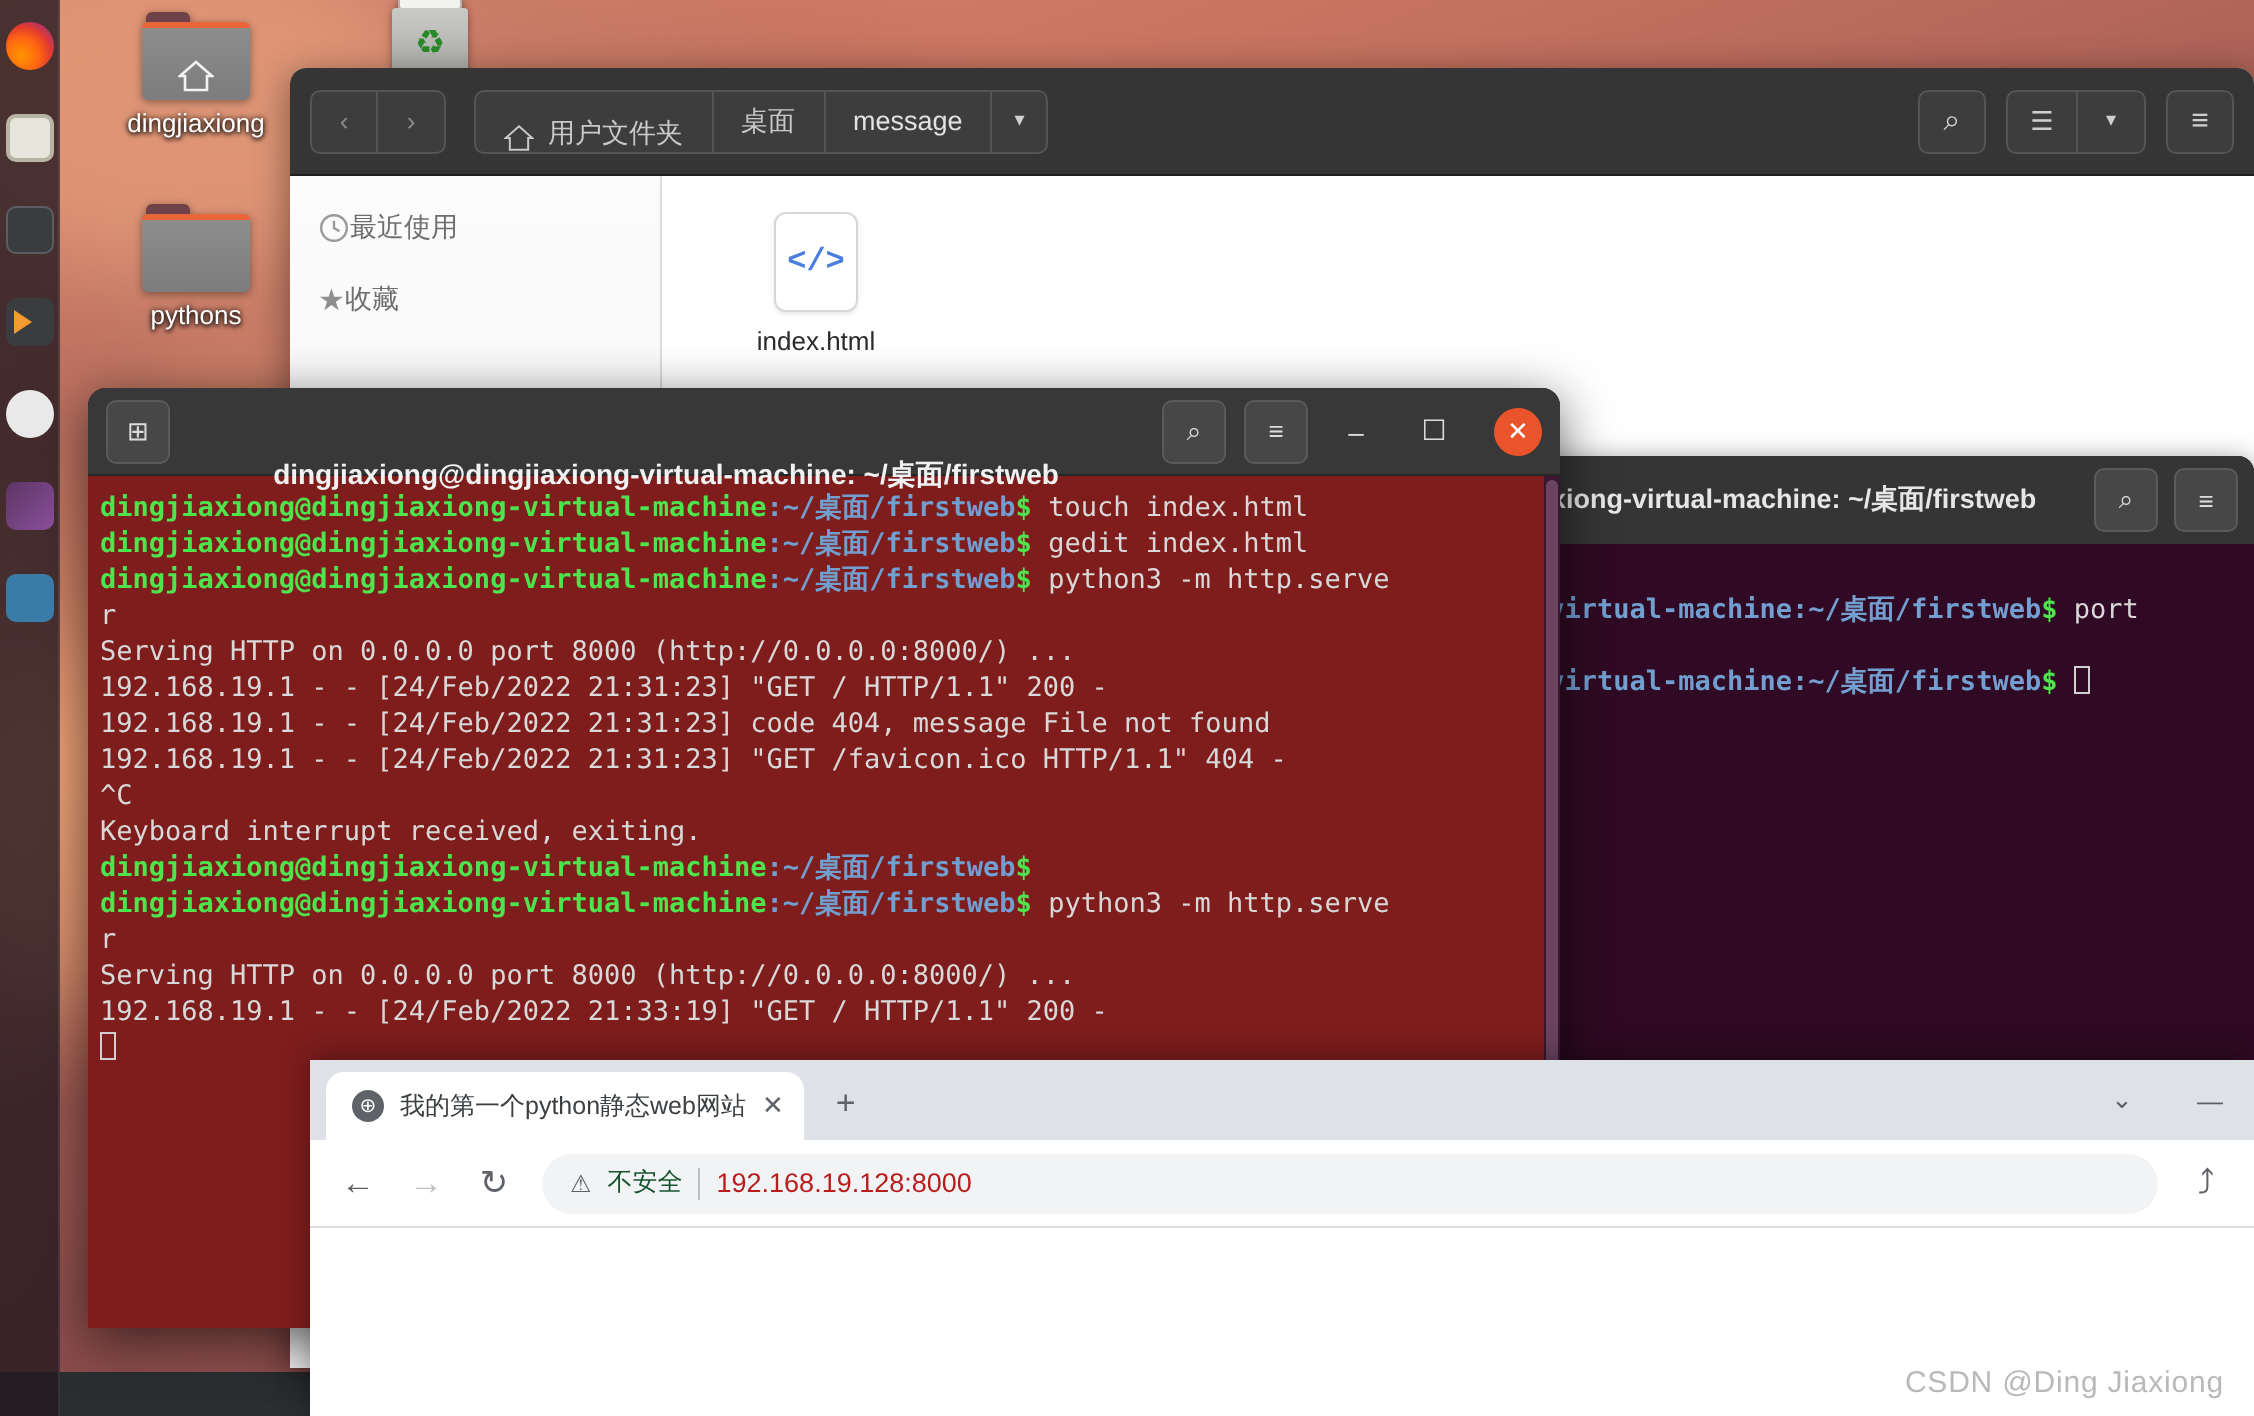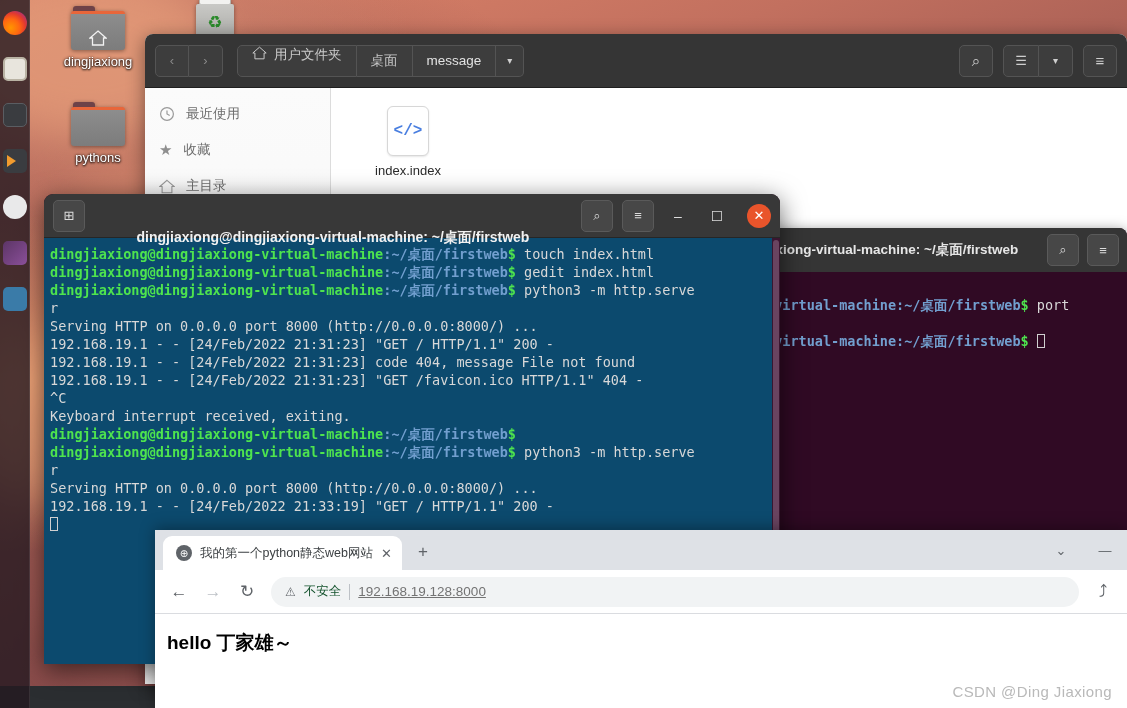--- a/index.html
+++ b/index.html
@@ -128,28 +128,28 @@
     background: #3d3d3d; border: 1px solid #545454;
     color: #cfcfcf; display: flex; align-items: center; justify-content: center;
     font-size: 13px; cursor: pointer;
   }
   .gtk-group { display: flex; }
   .gtk-group > .gtk-btn { border-radius: 0; border-left-width: 0; }
   .gtk-group > .gtk-btn:first-child { border-radius: 5px 0 0 5px; border-left-width: 1px; }
   .gtk-group > .gtk-btn:last-child  { border-radius: 0 5px 5px 0; }
   .gtk-solo { border-radius: 5px; }
   .crumb { padding: 0 14px; color: #c9c9c9; font-size: 13.5px; }
-  .crumb.with-ico { display: flex; align-items: flex-start; gap: 7px; font-family: Liberation Mono, monospace; }
+  .crumb.with-ico { display: flex; align-items: flex-end; gap: 7px; font-family: Liberation Mono, monospace; }
   #nautilus .body { display: flex; height: 596px; }
   #nautilus .side {
     width: 186px; background: linear-gradient(180deg,#fbfbfb,#f3f3f3);
     border-right: 1px solid #dcdcdc; padding-top: 8px;
   }
   .side-row {
-    display: flex; align-items: center; gap: 11px;
+    display: flex; align-items: center; 
     padding: 9px 14px; font-size: 13.5px; color: #6e6e6e; cursor: pointer;
   }
   #nautilus .content { flex: 1; background: #ffffff; padding: 18px 0 0 28px; }
   .file-tile { width: 98px; display: flex; flex-direction: column; align-items: center; cursor: pointer; }
   .file-thumb {
     width: 42px; height: 50px; background: #fff;
     border: 1px solid #d7d7d7; border-radius: 6px;
     display: flex; align-items: center; justify-content: center;
     color: #4a7fe0; font-size: 16px; font-weight: 700;
     font-family: "Liberation Mono", monospace;
@@ -211,21 +211,21 @@
   .hb-flat {
     width: 30px; height: 30px; display: flex; align-items: center;
     justify-content: center; color: #dcdcdc; font-size: 14px; cursor: pointer;
   }
   .hb-close {
     width: 24px; height: 24px; border-radius: 50%; background: #e9542b;
     color: #fff; display: flex; align-items: center; justify-content: center;
     font-size: 13px; cursor: pointer; margin-left: 6px;
   }
   #term-main .tbody {
-    background: #0c4a6e; height: 426px;
+    background: #7f1d1d; height: 426px;
     padding: 7px 8px 0 6px; overflow: hidden;
   }
   #term-main .scrollcol {
     position: absolute; right: 0; top: 44px; width: 8px; height: 426px;
     background: #3a1630;
   }
   #term-main .scrollcol .thumb {
     position: absolute; left: 1px; top: 2px; width: 6px; height: 300px;
     background: #6a4460; border-radius: 3px;
   }
@@ -279,21 +279,21 @@
   }
   #chrome .nav-btn.dim { color: #bdc1c6; }
   #chrome .omnibox {
     flex: 1; height: 30px; background: #f1f3f4; border-radius: 16px;
     display: flex; align-items: center; padding: 0 14px; gap: 8px;
     margin-left: 6px; cursor: text;
   }
   #chrome .warn-ico { color: #5f6368; font-size: 12px; }
   #chrome .warn-txt { color: #14532d; font-size: 12.5px; }
   #chrome .omnibox .sep { width: 1px; height: 16px; background: #bdc1c6; }
-  #chrome .url { color: #737373; font-size: 13.5px; text-decoration: underline; }
+  #chrome .url { color: #b91c1c; font-size: 13.5px; }
   #chrome .page {
     height: 94px; background: #fff; padding: 16px 0 0 12px;
   }
   #chrome .page h1 { font-size: 19px; color: #000; font-weight: bold; }
 
   
   #watermark {
     position: absolute; right: 15px; bottom: 8px;
     font-size: 15px; color: #b9b9b9; z-index: 40;
     letter-spacing: .4px;
@@ -404,32 +404,26 @@
           <svg width="16" height="16" viewBox="0 0 16 16">
             <circle cx="8" cy="8" r="6.4" fill="none" stroke="#9a9a9a" stroke-width="1.2"></circle>
             <path d="M8 4.4 L8 8 L10.7 9.6" fill="none" stroke="#9a9a9a" stroke-width="1.2"></path>
           </svg>
           <span>最近使用</span>
         </div>
         <div class="side-row">
           <span style="color:#8f8f8f;font-size:15px;">★</span>
           <span>收藏</span>
         </div>
-        <div class="side-row">
-          <svg width="16" height="15" viewBox="0 0 18 16">
-            <path d="M9 1 L17 8 L14.5 8 L14.5 15 L3.5 15 L3.5 8 L1 8 Z" fill="none" stroke="#9a9a9a" stroke-width="1.2"></path>
-          </svg>
-          <span>主目录</span>
-        </div>
       </div>
 
       <div class="content">
         <div class="file-tile">
           <div class="file-thumb">&lt;/&gt;</div>
-          <div class="file-name">index.index</div>
+          <div class="file-name">index.html</div>
         </div>
       </div>
     </div>
   </div>
 
   <div id="term-back">
     <div class="hb">
       <div class="hb-title">axiong-virtual-machine: ~/桌面/firstweb</div>
       <div class="hb-sq">⌕</div>
       <div class="hb-sq">≡</div>
@@ -477,20 +471,17 @@
       <div class="nav-btn">↻</div>
       <div class="omnibox">
         <span class="warn-ico">⚠</span>
         <span class="warn-txt">不安全</span>
         <span class="sep"></span>
         <span class="url">192.168.19.128:8000</span>
       </div>
       <div class="nav-btn" style="margin-left:6px;">⤴</div>
     </div>
 
-    <div class="page">
-      <h1>hello 丁家雄～</h1>
-    </div>
   </div>
 
   <div id="watermark">CSDN @Ding Jiaxiong</div>
 
 </div>
 
 </body></html>

